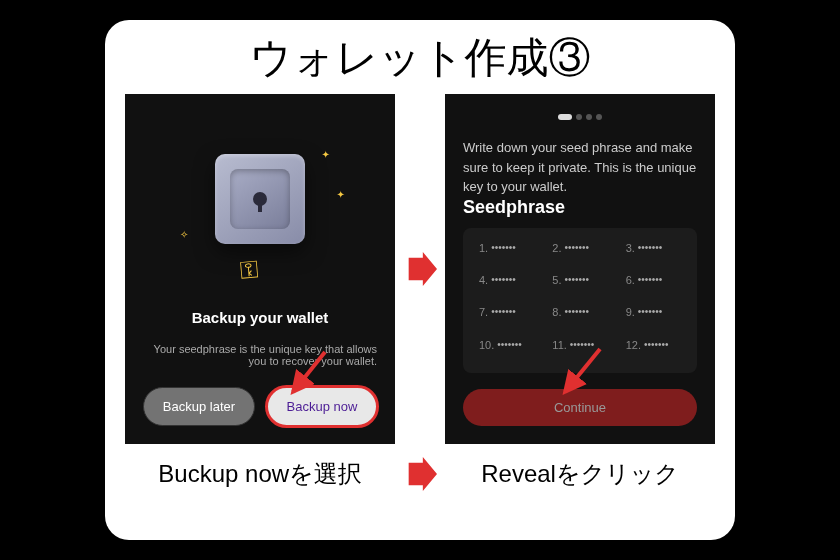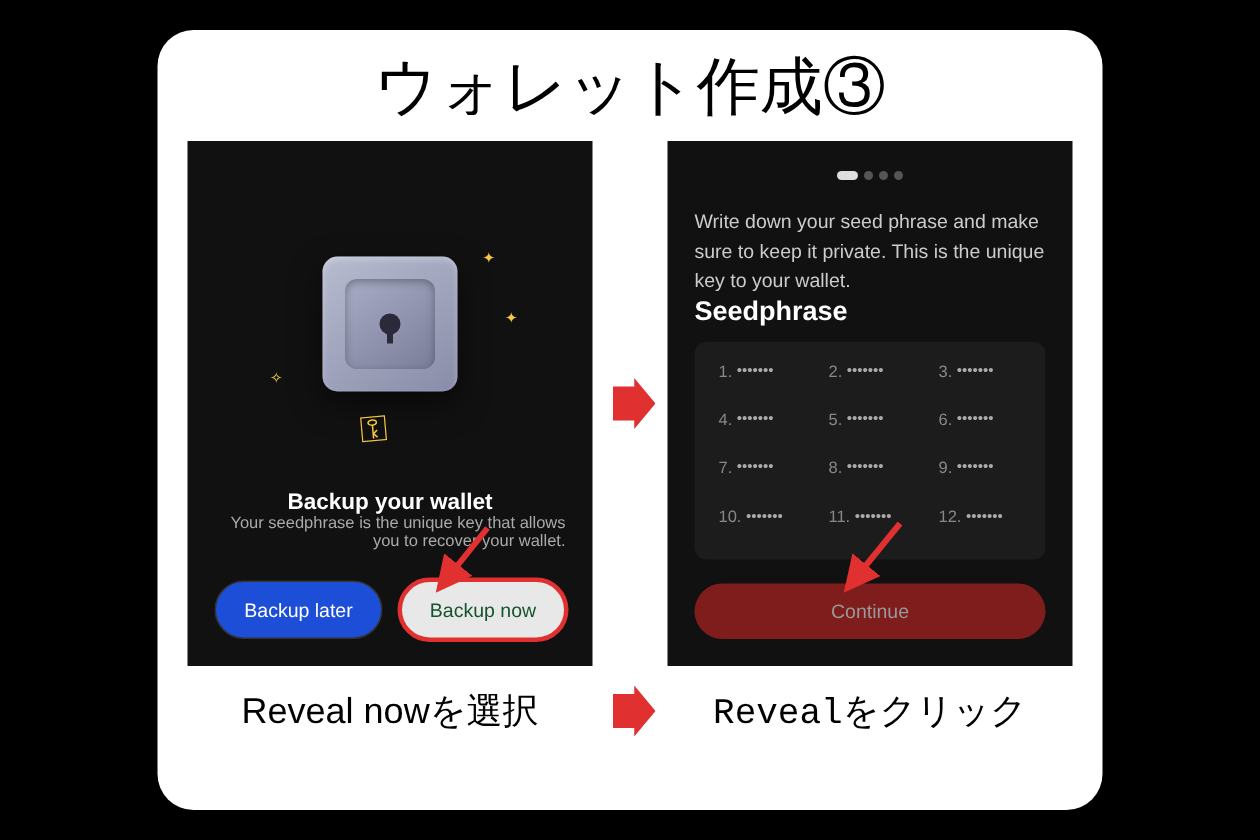--- a/index.html
+++ b/index.html
@@ -97,21 +97,21 @@
       font-size: 24px;
       transform: rotate(-5deg);
     }
     .sparkle { position: absolute; color: #f5c842; font-size: 10px; }
     .sp1 { top: 0; right: -10px; }
     .sp2 { top: 40px; right: -25px; }
     .sp3 { top: 80px; left: -20px; }
     .backup-title {
       font-size: 15px;
       font-weight: 600;
-      margin-bottom: 0;
+      margin-bottom: 17px;
       text-align: center;
     }
     .backup-desc {
       font-size: 11px;
       color: #aaa;
       text-align: right;
       margin-bottom: 20px;
     }
     .btn-row {
       display: flex;
@@ -125,27 +125,27 @@
       font-size: 13px;
       text-align: center;
       cursor: pointer;
       border: none;
       display: flex;
       align-items: center;
       justify-content: center;
       gap: 6px;
     }
     .btn-dark {
-      background: #1d4ed8;
+      background: #737373;
       color: #fff;
       border: 1px solid #333;
     }
     .btn-light {
       background: #e8e8e8;
-      color: #14532d;
+      color: #4c1d95;
     }
     .btn-disabled {
       background: #7f1d1d;
       color: #999;
     }
     .highlight-red {
       outline: 3px solid #e03030;
       outline-offset: -1px;
     }
     .dots {
@@ -201,21 +201,21 @@
     }
     .captions {
       display: flex;
       align-items: center;
       justify-content: center;
       gap: 8px;
       margin-top: 12px;
       font-size: 24px;
     }
     .cap-left { width: 345px; text-align: center; }
-    .cap-right { width: 345px; text-align: center; font-family: Liberation Mono, monospace; }
+    .cap-right { width: 345px; text-align: center; }
   </style>
 </head>
 <body>
 
 <div class="card">
   <h1 class="title">ウォレット作成③</h1>
 
   <div class="panels">
 
     <div class="panel panel-left">
@@ -319,21 +319,21 @@
             <marker id="ah2" markerWidth="6" markerHeight="6" refX="5" refY="3" orient="auto">
               <path d="M0,0 L6,3 L0,6 Z" fill="#e03030"></path>
             </marker>
           </defs>
         <line x1="45" y1="5" x2="10" y2="48" stroke="#e03030" stroke-width="4" marker-end="url(#ah2)"></line>
       </svg>
     </div>
   </div>
 
   <div class="captions">
-    <div class="cap-left">Reveal nowを選択</div>
+    <div class="cap-left">Buckup nowを選択</div>
     <div class="arrow-red">
       <svg width="34" height="34" viewBox="0 0 24 24" class="arrow-svg">
           <path d="M4 4 L14 4 L14 0 L24 12 L14 24 L14 20 L4 20 Z"></path>
         </svg>
     </div>
     <div class="cap-right">Revealをクリック</div>
   </div>
 </div>
 
 </body></html>

